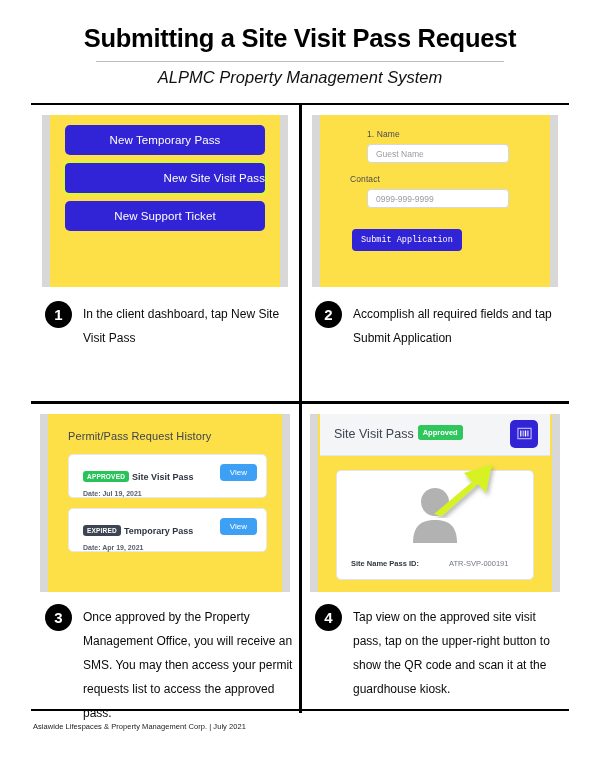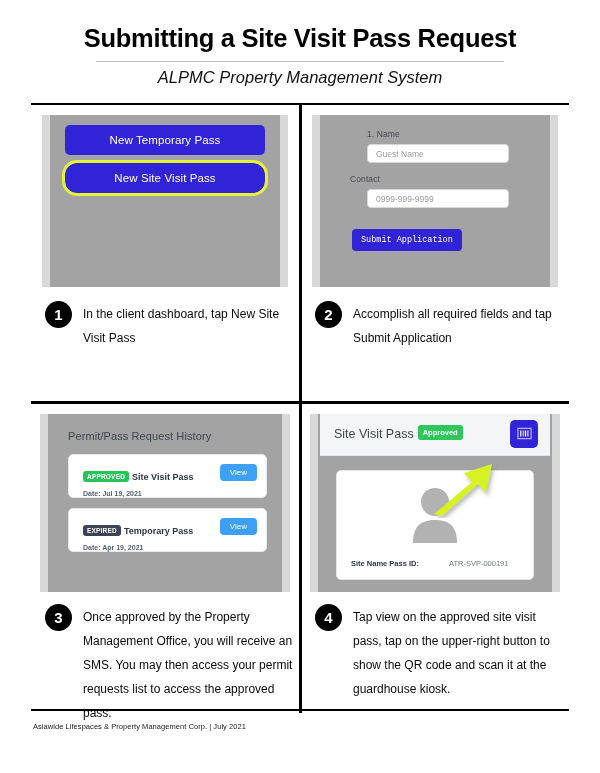--- a/index.html
+++ b/index.html
@@ -83,21 +83,21 @@
   }
   .cell-tl { left: 0;     top: 0;     width: 268px; height: 296px; }
   .cell-tr { left: 270px; top: 0;     width: 268px; height: 296px; }
   .cell-bl { left: 0;     top: 299px; width: 268px; height: 309px; }
   .cell-br { left: 270px; top: 299px; width: 268px; height: 309px; }
 
   
   .shot {
     position: relative;
     margin: 10px auto 0 auto;
-    background: #a3a3a3;
+    background: #fde047;
     box-sizing: border-box;
   }
   .shot .edge {
     position: absolute;
     top: 0;
     width: 8px;
     height: 100%;
     background: #d8d8d8;
   }
   .shot .edge.left  { left: 0; }
@@ -119,21 +119,22 @@
     text-align: center;
     border-radius: 5px;
     padding: 9px 0;
     margin: 0 auto 8px auto;
     width: 200px;
     box-sizing: border-box;
     letter-spacing: 0.1px;
   }
   .btn-primary.highlight {
     outline: 3px solid #e4f335;
-    border-radius: 12px;
+    border-radius: 4px;
+    text-align: right;
   }
   .btnlist { padding-top: 10px; }
 
   
   .shot2 { width: 246px; height: 172px; }
   .form-wrap { padding: 14px 18px 0 28px; }
   .f-label {
     font-size: 8.5px;
     color: #4a4a52;
     margin-bottom: 5px;
@@ -344,20 +345,21 @@
     <div class="hdivider"></div>
 
     <div class="cell cell-tl">
       <div class="shot shot1">
         <div class="edge left"></div>
         <div class="edge right"></div>
         <div class="shot-inner">
           <div class="btnlist">
             <div class="btn-primary">New Temporary Pass</div>
             <div class="btn-primary highlight">New Site Visit Pass</div>
+            <div class="btn-primary">New Support Ticket</div>
           </div>
         </div>
       </div>
 
       <div class="step" style="top:196px;">
         <div class="step-num">1</div>
         <div class="step-text">In the client dashboard, tap New Site Visit Pass</div>
       </div>
     </div>
 

